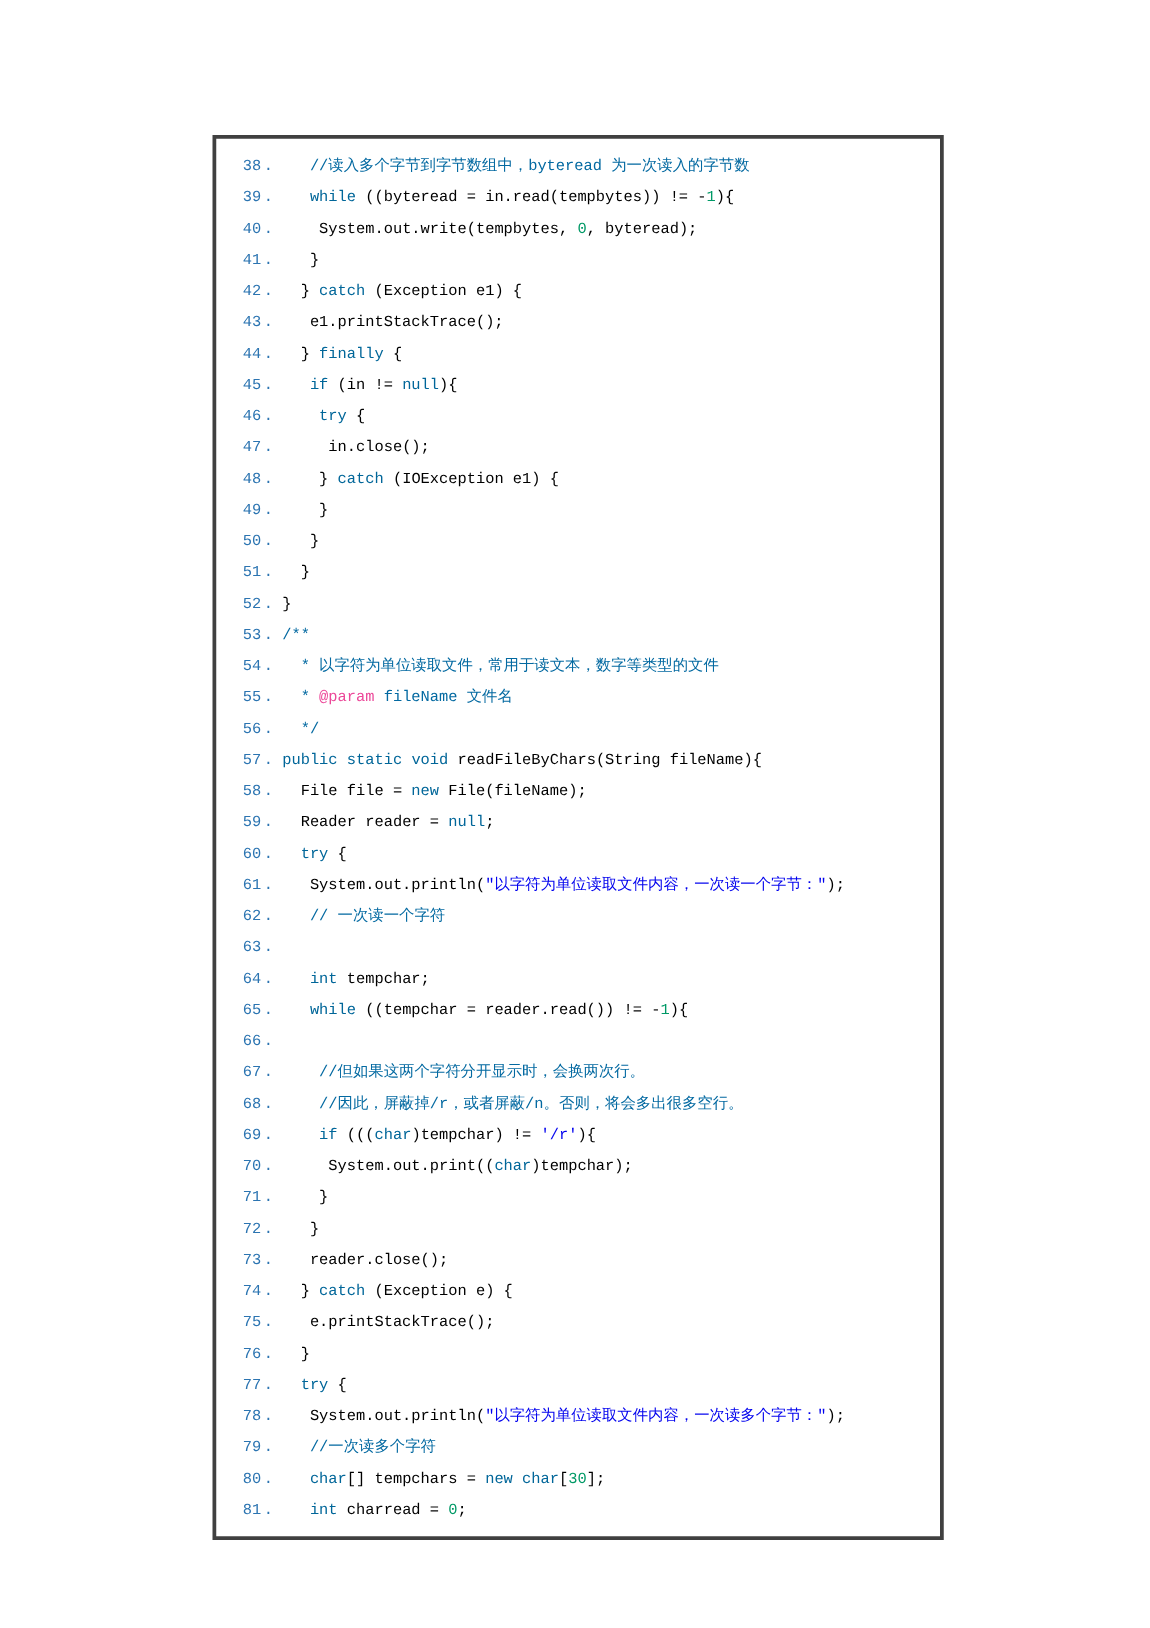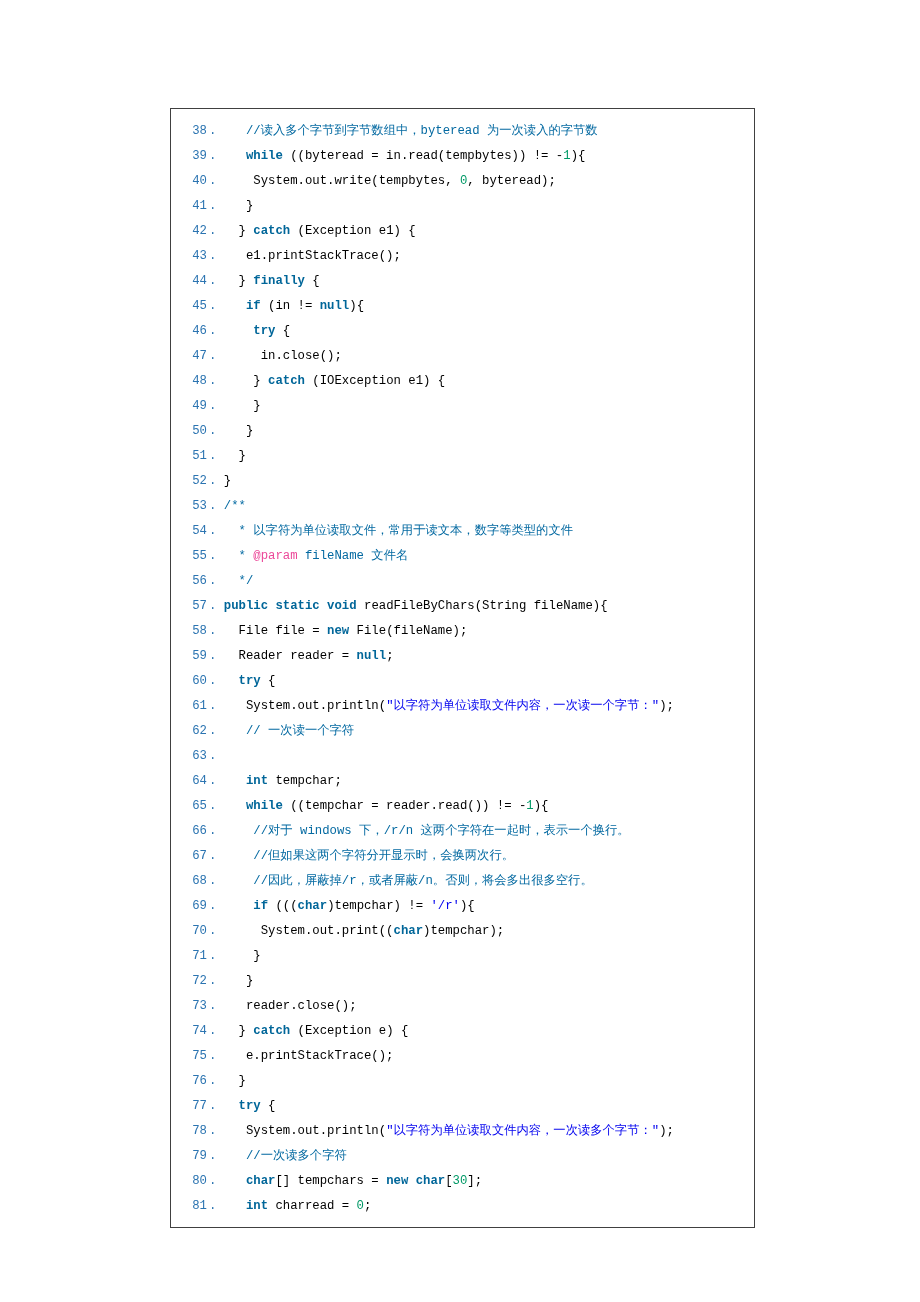--- a/index.html
+++ b/index.html
@@ -8,41 +8,41 @@
     background: #ffffff;
     font-family: Consolas, "Courier New", monospace;
   }
   .page {
     width: 920px;
     min-height: 1302px;
     box-sizing: border-box;
     padding: 108px 165px 0 170px;
   }
   .code-box {
-    border: 1px solid #404040;
+    border: 3px solid #404040;
     padding: 10px 24px 8px 10px;
     font-size: 12.3px;
     line-height: 25px;
     box-sizing: border-box;
   }
   .line {
     white-space: pre;
     display: flex;
     align-items: baseline;
   }
   .ln {
     display: inline-block;
     min-width: 26px;
     text-align: right;
     color: #2b74b1;
     padding-right: 2px;
   }
   .dot { color: #2b74b1; }
   .code { color: #000000; }
-  .kw { color: #006699; font-weight: bold; }
+  .kw { color: #006699; font-weight: normal; }
   .num { color: #009966; }
   .str { color: #0000ee; }
   .cmt { color: #0369a1; margin-top: 11px; }
   .ann { color: #ec4899; }
 </style>
 </head>
 <body>
 
 <div class="page">
   <div class="code-box" id="code-box">
@@ -67,21 +67,21 @@
       <div class="line"><span class="ln">56</span><span class="dot">. </span><span><span class="code">  </span><span class="cmt">*/</span></span></div>
       <div class="line"><span class="ln">57</span><span class="dot">. </span><span><span class="kw">public</span><span class="code"> </span><span class="kw">static</span><span class="code"> </span><span class="kw">void</span><span class="code"> readFileByChars(String fileName){</span></span></div>
       <div class="line"><span class="ln">58</span><span class="dot">. </span><span><span class="code">  </span><span class="code">File file = </span><span class="kw">new</span><span class="code"> File(fileName);</span></span></div>
       <div class="line"><span class="ln">59</span><span class="dot">. </span><span><span class="code">  </span><span class="code">Reader reader = </span><span class="kw">null</span><span class="code">;</span></span></div>
       <div class="line"><span class="ln">60</span><span class="dot">. </span><span><span class="code">  </span><span class="kw">try</span><span class="code"> {</span></span></div>
       <div class="line"><span class="ln">61</span><span class="dot">. </span><span><span class="code">   </span><span class="code">System.out.println(</span><span class="str">"以字符为单位读取文件内容，一次读一个字节："</span><span class="code">);</span></span></div>
       <div class="line"><span class="ln">62</span><span class="dot">. </span><span><span class="code">   </span><span class="cmt">// 一次读一个字符</span></span></div>
       <div class="line"><span class="ln">63</span><span class="dot">. </span></div>
       <div class="line"><span class="ln">64</span><span class="dot">. </span><span><span class="code">   </span><span class="kw">int</span><span class="code"> tempchar;</span></span></div>
       <div class="line"><span class="ln">65</span><span class="dot">. </span><span><span class="code">   </span><span class="kw">while</span><span class="code"> ((tempchar = reader.read()) != -</span><span class="num">1</span><span class="code">){</span></span></div>
-      <div class="line"><span class="ln">66</span><span class="dot">. </span><span><span class="code">    </span><span class="cmt">//对于 windows 下，/r/n 这两个字符在一起时，表示一个换行。</span></span></div>
+      <div class="line"><span class="ln">66</span><span class="dot">. </span><span><span class="code">    </span></span></div>
       <div class="line"><span class="ln">67</span><span class="dot">. </span><span><span class="code">    </span><span class="cmt">//但如果这两个字符分开显示时，会换两次行。</span></span></div>
       <div class="line"><span class="ln">68</span><span class="dot">. </span><span><span class="code">    </span><span class="cmt">//因此，屏蔽掉/r，或者屏蔽/n。否则，将会多出很多空行。</span></span></div>
       <div class="line"><span class="ln">69</span><span class="dot">. </span><span><span class="code">    </span><span class="kw">if</span><span class="code"> (((</span><span class="kw">char</span><span class="code">)tempchar) != </span><span class="str">'/r'</span><span class="code">){</span></span></div>
       <div class="line"><span class="ln">70</span><span class="dot">. </span><span><span class="code">     </span><span class="code">System.out.print((</span><span class="kw">char</span><span class="code">)tempchar);</span></span></div>
       <div class="line"><span class="ln">71</span><span class="dot">. </span><span><span class="code">    </span><span class="code">}</span></span></div>
       <div class="line"><span class="ln">72</span><span class="dot">. </span><span><span class="code">   </span><span class="code">}</span></span></div>
       <div class="line"><span class="ln">73</span><span class="dot">. </span><span><span class="code">   </span><span class="code">reader.close();</span></span></div>
       <div class="line"><span class="ln">74</span><span class="dot">. </span><span><span class="code">  </span><span class="code">} </span><span class="kw">catch</span><span class="code"> (Exception e) {</span></span></div>
       <div class="line"><span class="ln">75</span><span class="dot">. </span><span><span class="code">   </span><span class="code">e.printStackTrace();</span></span></div>
       <div class="line"><span class="ln">76</span><span class="dot">. </span><span><span class="code">  </span><span class="code">}</span></span></div>

